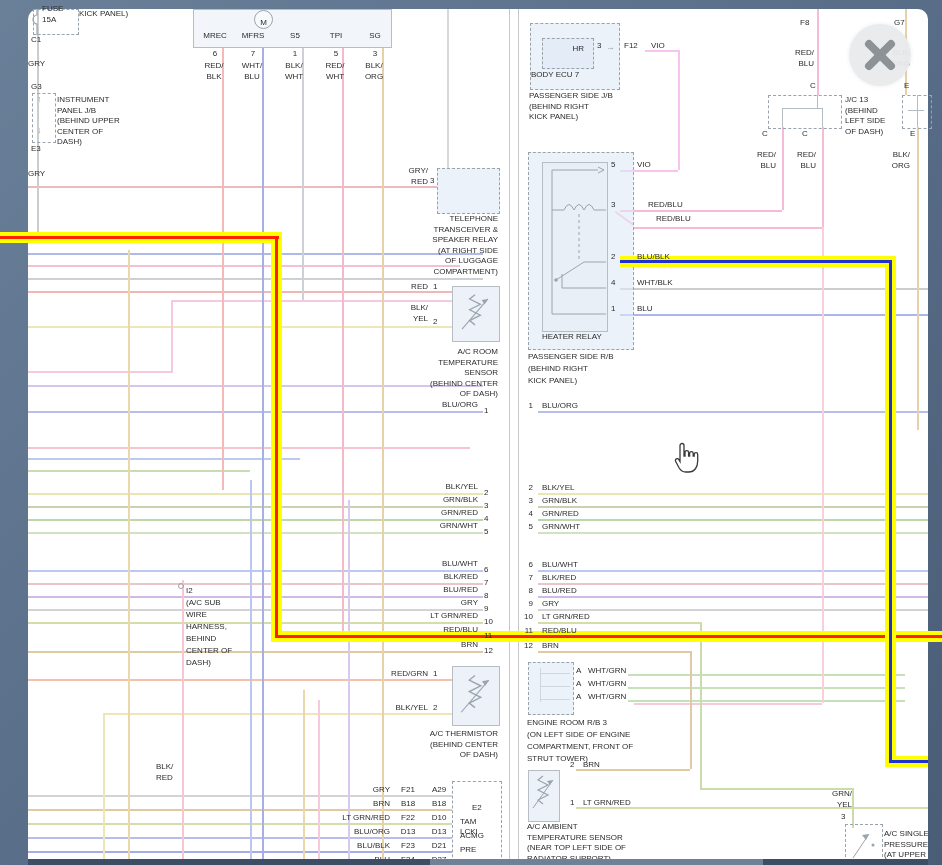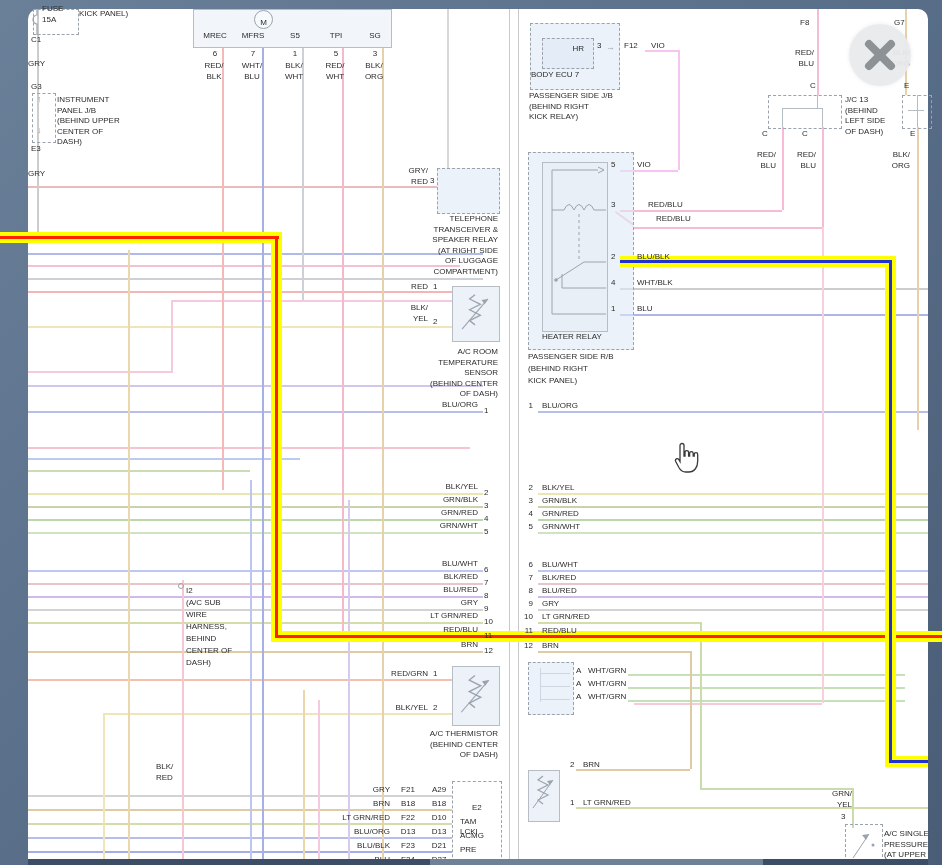--- a/index.html
+++ b/index.html
@@ -304,21 +304,21 @@
   <div class="dbox dfill" style="left:530px;top:23px;width:88px;height:65px;"></div>
   <div class="dbox dfill" style="left:542px;top:38px;width:50px;height:29px;"></div>
   <div class="t tr" style="left:560px;top:44px;width:24px;">HR</div>
   <div class="t" style="left:597px;top:41px;">3</div>
   <div class="t gi" style="left:606px;top:43px;">→</div>
   <div class="t" style="left:624px;top:41px;">F12</div>
   <div class="t" style="left:651px;top:41px;">VIO</div>
   <div class="t" style="left:531px;top:70px;">BODY ECU 7</div>
   <div class="t" style="left:529px;top:91px;">PASSENGER SIDE J/B
 (BEHIND RIGHT
-KICK RELAY)</div>
+KICK PANEL)</div>
 
   <div class="t" style="left:800px;top:18px;">F8</div>
   <div class="t" style="left:894px;top:18px;">G7</div>
   <div class="t tr" style="left:782px;top:48px;width:32px;">RED/
 BLU</div>
   <div class="t tr" style="left:878px;top:48px;width:32px;">BLK/
 ORG</div>
   <div class="t" style="left:810px;top:81px;">C</div>
   <div class="t" style="left:904px;top:81px;">E</div>
   <div class="dbox" style="left:768px;top:95px;width:72px;height:32px;"></div>
@@ -371,31 +371,39 @@
   <div class="t" style="left:637px;top:304px;">BLU</div>
   <div class="diag" style="left:616px;top:211px;width:22px;background:#f6bcd6;transform:rotate(36deg);"></div>
 
   <div class="dbox dfill" style="left:528px;top:662px;width:44px;height:51px;"></div>
   <div class="t" style="left:576px;top:666px;">A</div>
   <div class="t" style="left:588px;top:666px;">WHT/GRN</div>
   <div class="t" style="left:576px;top:679px;">A</div>
   <div class="t" style="left:588px;top:679px;">WHT/GRN</div>
   <div class="t" style="left:576px;top:692px;">A</div>
   <div class="t" style="left:588px;top:692px;">WHT/GRN</div>
+  <div class="t" style="left:527px;top:717px;line-height:12px;">ENGINE ROOM R/B 3
+(ON LEFT SIDE OF ENGINE
+COMPARTMENT, FRONT OF
+STRUT TOWER)</div>
 
   <div class="sbox" style="left:528px;top:770px;width:30px;height:50px;"></div>
   <svg style="position:absolute;left:528px;top:770px;z-index:4;" width="30" height="50" viewBox="0 0 30 50">
     <path d="M15,6 l-5,4 10,5 -10,5 10,5 -10,5 5,4" fill="none" stroke="#9aa4ae" stroke-width="1.2"></path>
     <path d="M5,38 L25,10" fill="none" stroke="#9aa4ae" stroke-width="1"></path>
     <path d="M25,10 l-6,1 3,4 z" fill="#9aa4ae"></path>
   </svg>
   <div class="t" style="left:570px;top:760px;">2</div>
   <div class="t" style="left:583px;top:760px;">BRN</div>
   <div class="t" style="left:570px;top:798px;">1</div>
   <div class="t" style="left:583px;top:798px;">LT GRN/RED</div>
+  <div class="t" style="left:527px;top:822px;">A/C AMBIENT
+TEMPERATURE SENSOR
+(NEAR TOP LEFT SIDE OF
+RADIATOR SUPPORT)</div>
 
   <div class="t tr" style="left:820px;top:789px;width:32px;">GRN/
 YEL</div>
   <div class="t" style="left:841px;top:812px;">3</div>
   <div class="dbox" style="left:845px;top:824px;width:36px;height:41px;"></div>
   <svg style="position:absolute;left:845px;top:824px;z-index:4;" width="36" height="40" viewBox="0 0 36 40">
     <path d="M8,34 L24,10" fill="none" stroke="#9aa4ae" stroke-width="1"></path>
     <path d="M24,10 l-7,1 4,5 z" fill="#9aa4ae"></path>
     <circle cx="28" cy="21" r="1.5" fill="#9aa4ae"></circle>
   </svg>

